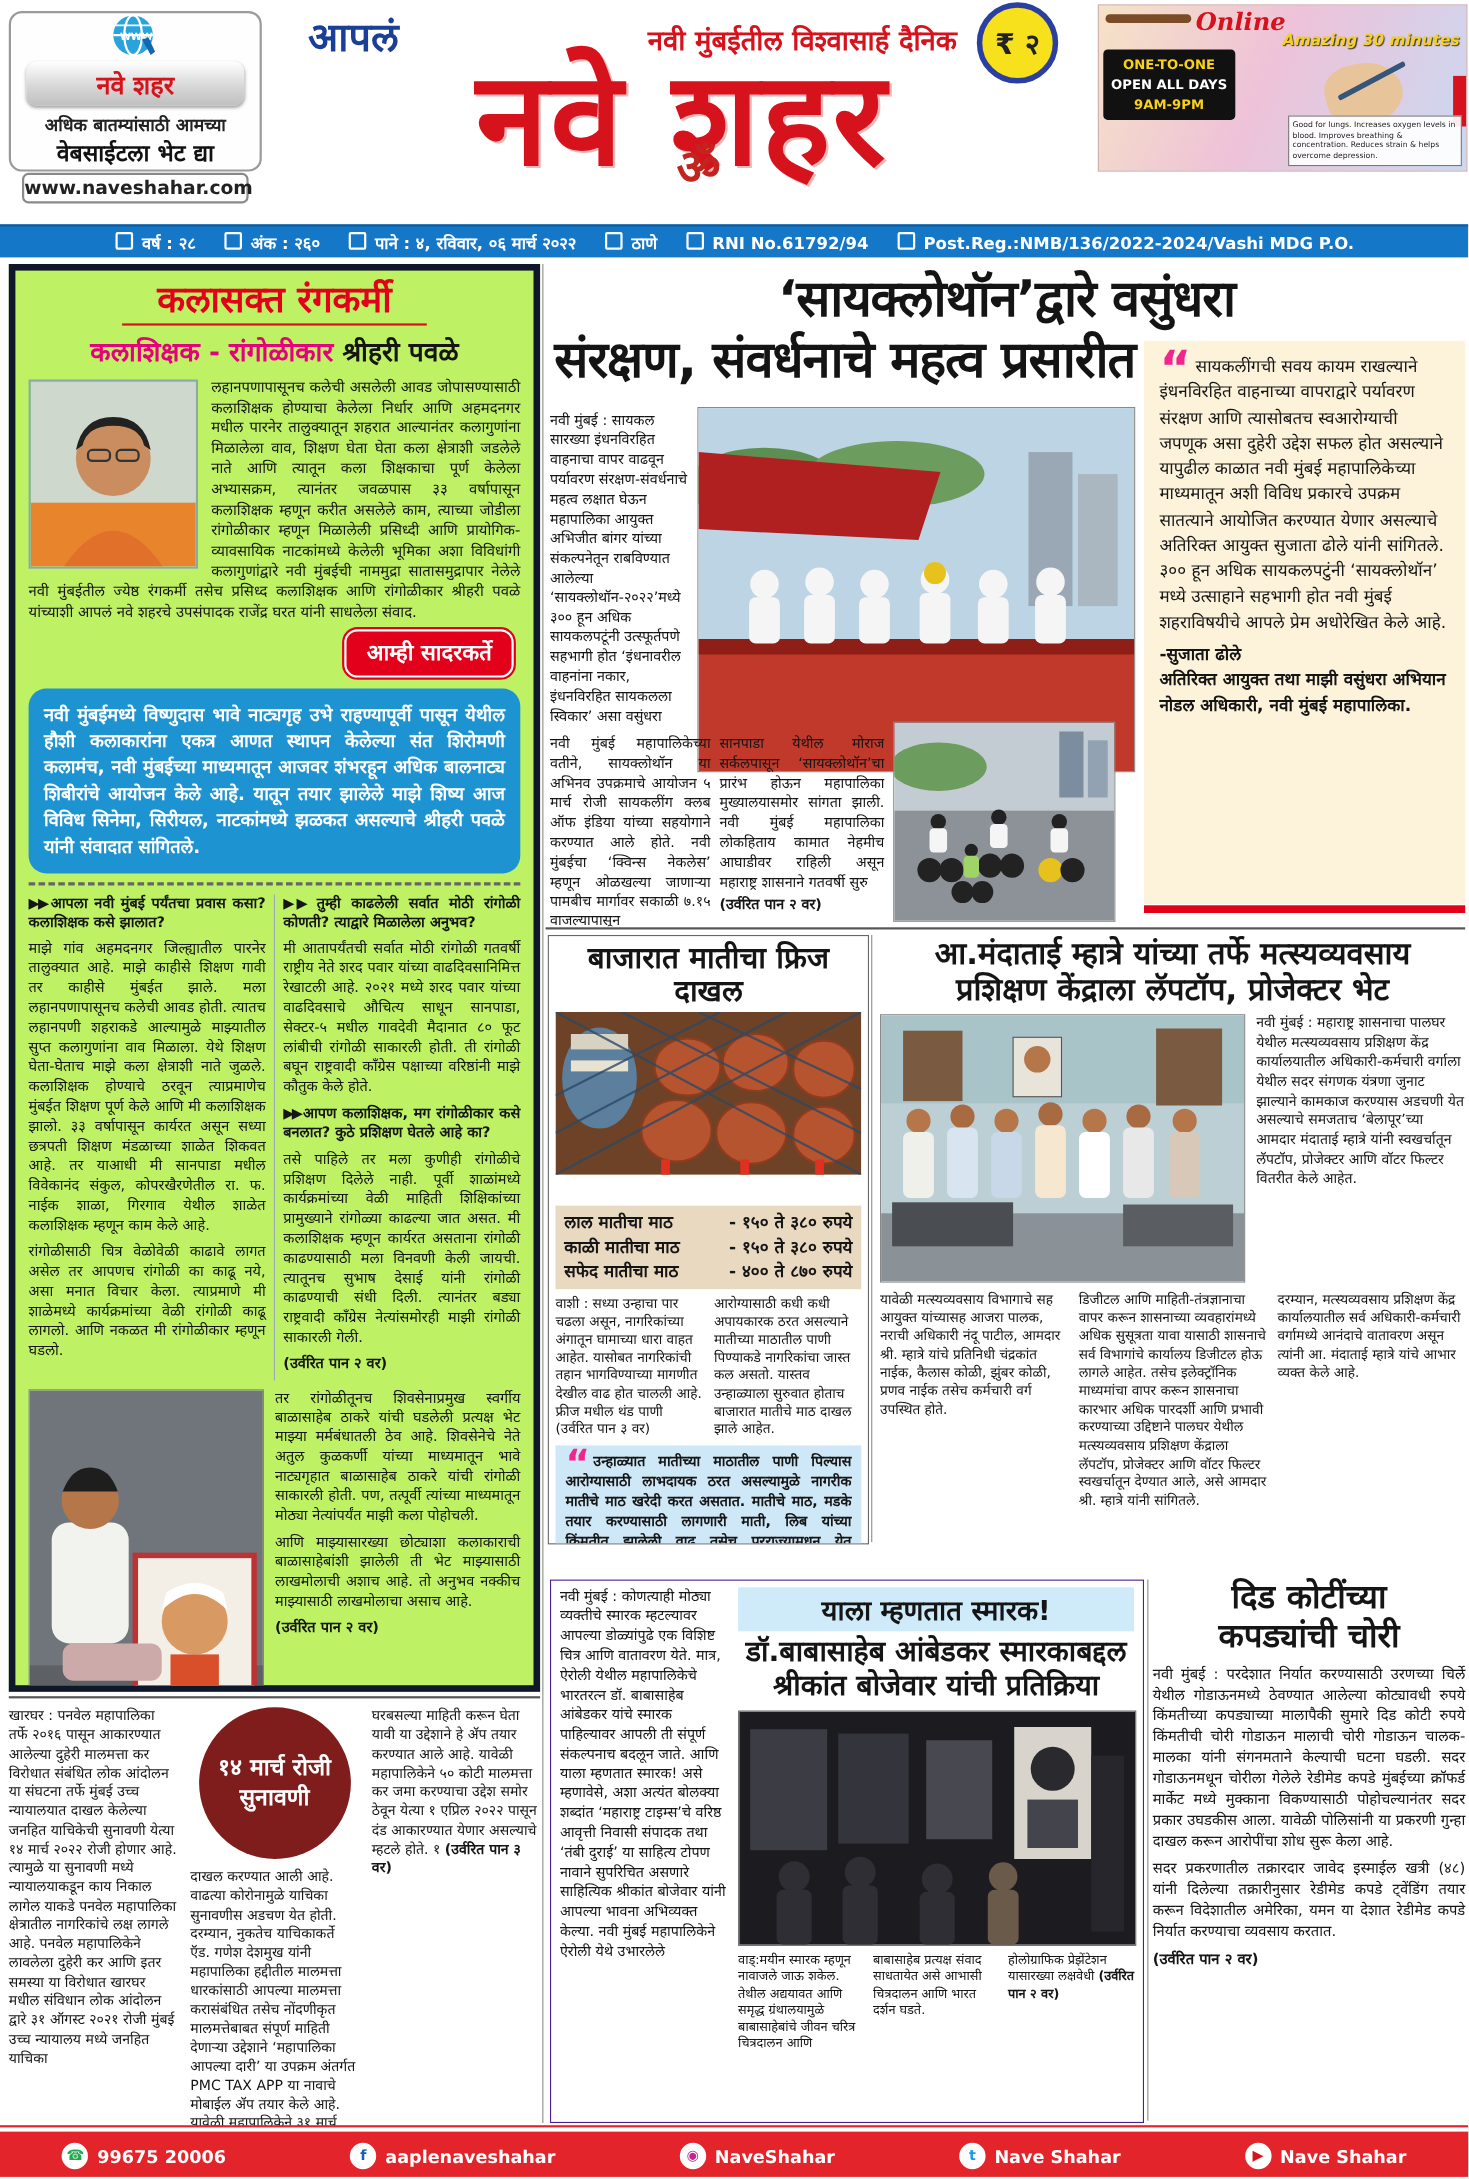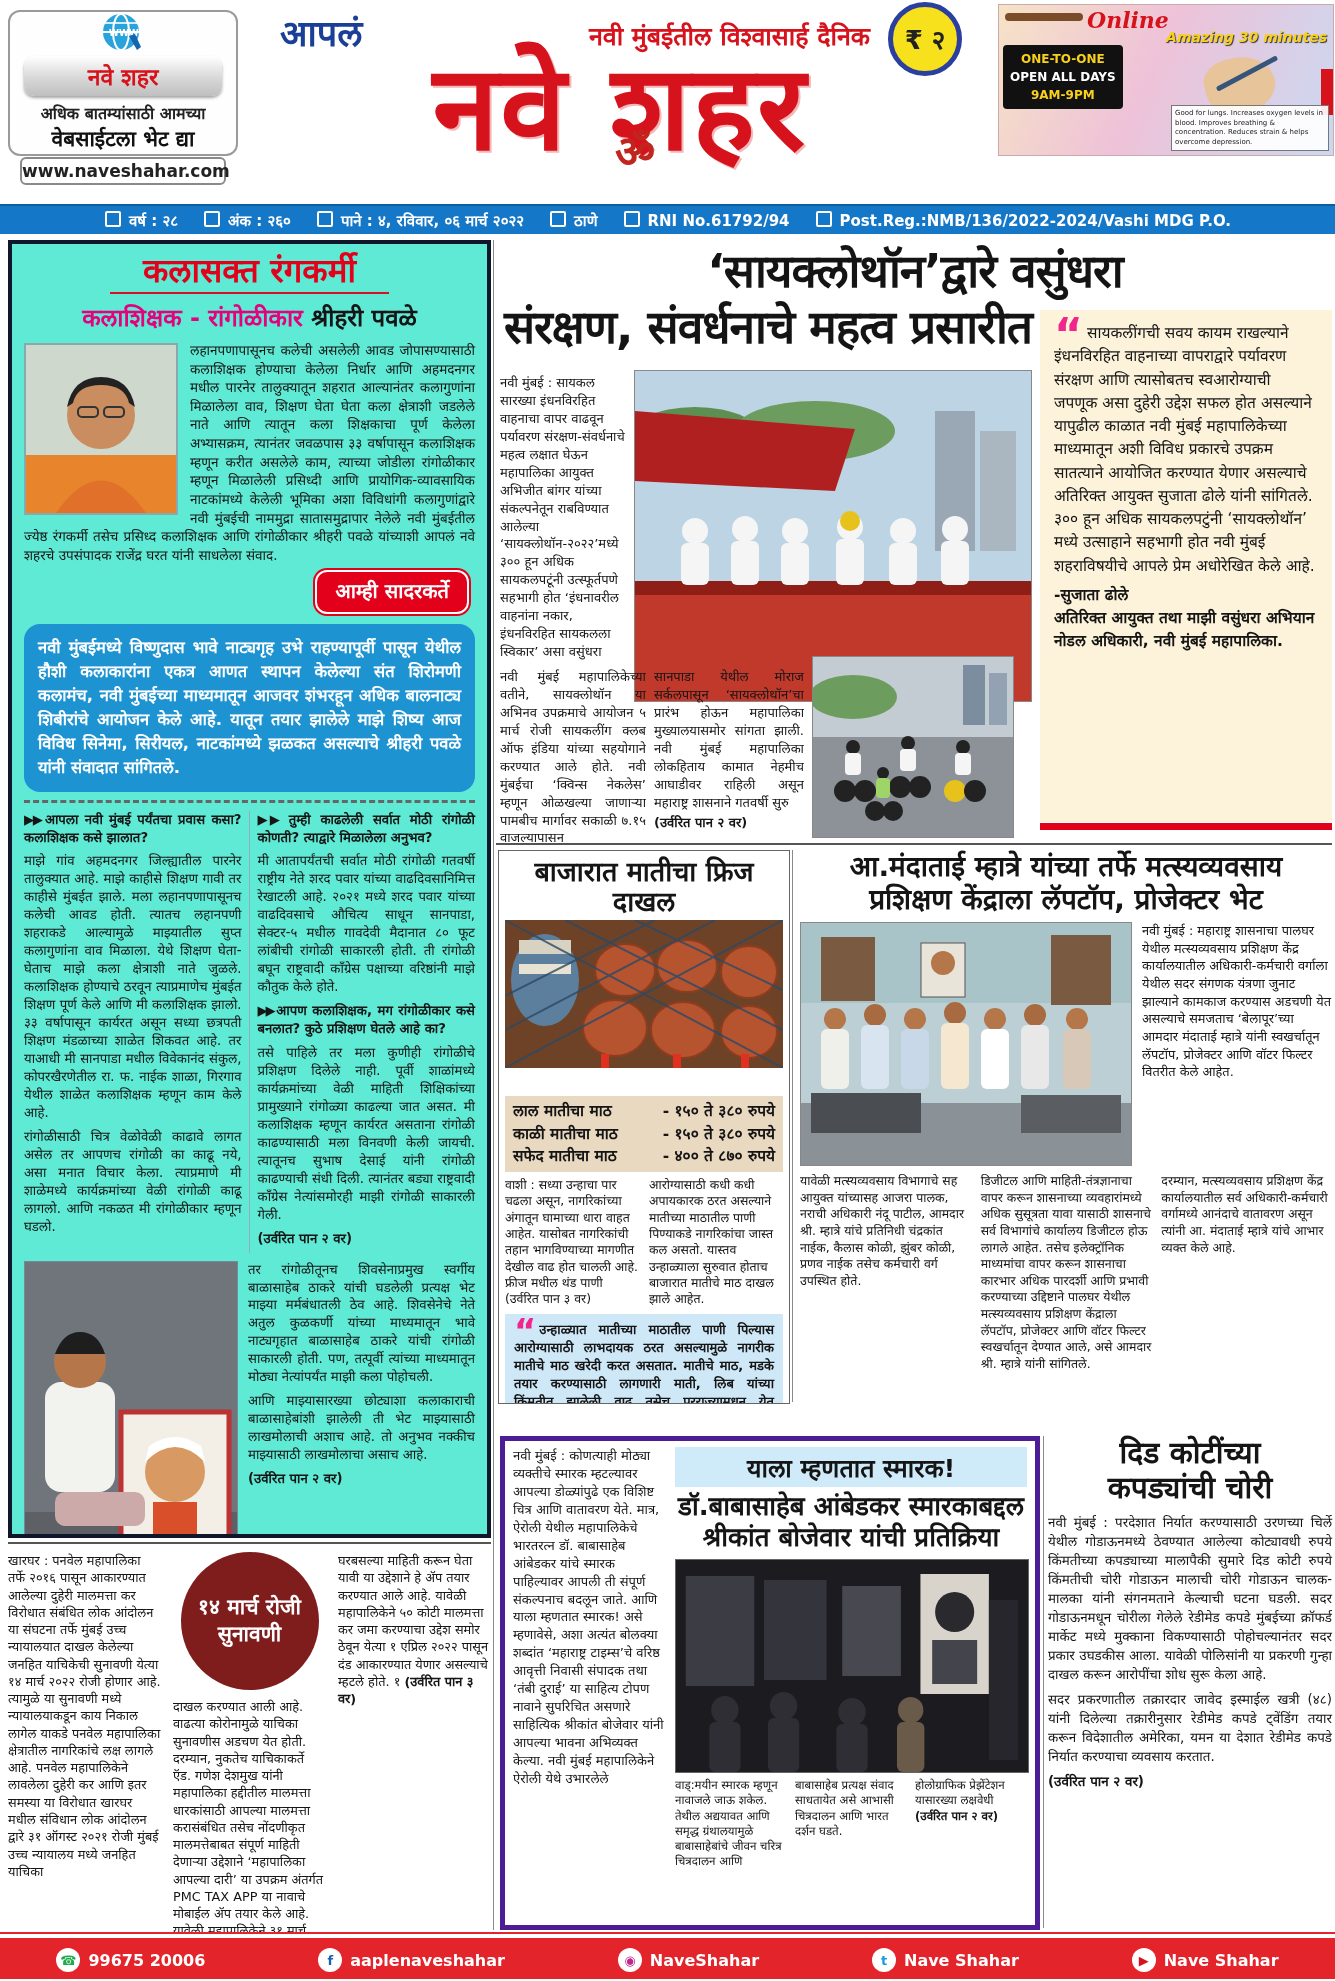--- a/index.html
+++ b/index.html
@@ -43,21 +43,21 @@
   .ad .pen{position:absolute;right:52px;top:66px;width:68px;height:5px;background:#35557a;transform:rotate(-28deg);border-radius:2px;}
   .ad .flute{position:absolute;left:6px;top:8px;width:78px;height:8px;background:#7a4c28;border-radius:4px;}
   .ad .redtag{position:absolute;right:0;top:64px;width:12px;height:46px;background:#d6131c;}
 
   
   .infobar{background:#1577c8;color:#fff;display:flex;align-items:center;gap:26px;
            font-weight:bold;font-size:15px;padding:0 0 0 105px;box-sizing:border-box;border-top:2px solid #0f5fa0;}
   .infobar .sq{display:inline-block;width:12px;height:12px;border:2px solid #fff;border-radius:2px;margin-right:8px;vertical-align:-1px;}
 
   
-  .leftart{background:#5eead4;border:4px solid #0f172a;box-sizing:border-box;padding:8px 12px;overflow:hidden;}
+  .leftart{background:#bef264;border:6px solid #0f172a;box-sizing:border-box;padding:8px 12px;overflow:hidden;}
   .leftart .title{color:#e2001a;font-size:33px;font-weight:bold;text-align:center;line-height:1.15;}
   .leftart .title-rule{width:62%;height:2px;background:#d6131c;margin:2px auto 6px;}
   .leftart .subtitle{text-align:center;font-size:24px;font-weight:bold;margin-bottom:8px;}
   .leftart .subtitle .role{color:#e6007e;}
   .leftart .body{font-size:13.5px;line-height:1.38;}
   .portrait{float:left;margin:2px 12px 4px 0;border:2px solid #8aa;}
   .badge{display:inline-block;background:#e2001a;color:#fff;font-weight:bold;font-size:20px;
          padding:6px 18px;border-radius:12px;border:2px solid #fff;box-shadow:0 0 0 2px #e2001a;}
   .bluebox{background:#1d93d2;border-radius:16px;color:#fff;font-weight:bold;font-size:16.5px;
            line-height:1.45;padding:12px 14px;margin:10px 0 8px;text-align:justify;}
@@ -92,21 +92,21 @@
   .bluequote{background:#cfe8f7;padding:7px 9px;font-size:13px;font-weight:bold;line-height:1.38;text-align:justify;}
   .bluequote .qmark{color:#f0268c;font-size:34px;font-weight:bold;line-height:0;vertical-align:-9px;margin-right:3px;}
 
   
   .mhatre .head{font-size:28px;font-weight:bold;text-align:center;line-height:1.18;margin-bottom:6px;}
   .mhatre .toprow{display:flex;gap:10px;}
   .mhatre .cols{display:flex;gap:10px;font-size:12.4px;line-height:1.34;margin-top:7px;}
   .mhatre .cols>div{flex:1;}
 
   
-  .smarak{border:5px solid #4c1d95;box-sizing:border-box;padding:6px 8px;display:flex;gap:10px;overflow:hidden;}
+  .smarak{border:1px solid #4c1d95;box-sizing:border-box;padding:6px 8px;display:flex;gap:10px;overflow:hidden;}
   .smarak .leftcol{width:152px;flex:none;font-size:13px;line-height:1.38;}
   .smarak .banner{background:#cfeaf8;font-size:25px;font-weight:bold;text-align:center;padding:3px 0;margin-bottom:4px;}
   .smarak .head{font-size:26px;font-weight:bold;text-align:center;line-height:1.2;margin-bottom:6px;}
   .smarak .caps{display:flex;gap:8px;font-size:11.6px;line-height:1.3;margin-top:5px;}
   .smarak .caps>div{flex:1;}
 
   
   .chori .head{font-size:30px;font-weight:bold;text-align:center;line-height:1.15;margin-bottom:8px;}
   .chori .body{font-size:13.4px;line-height:1.42;}
 

